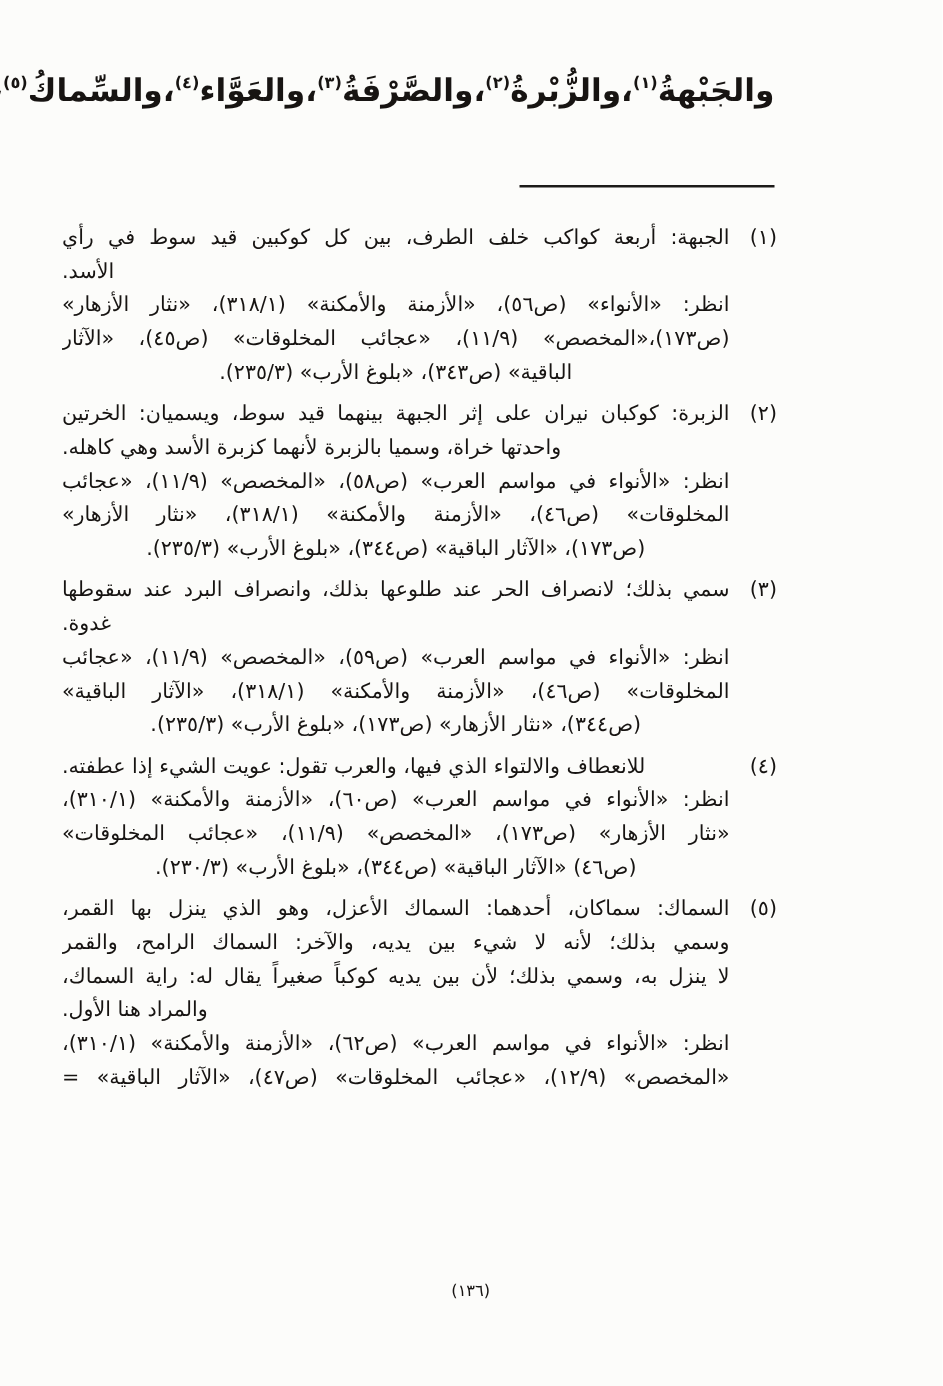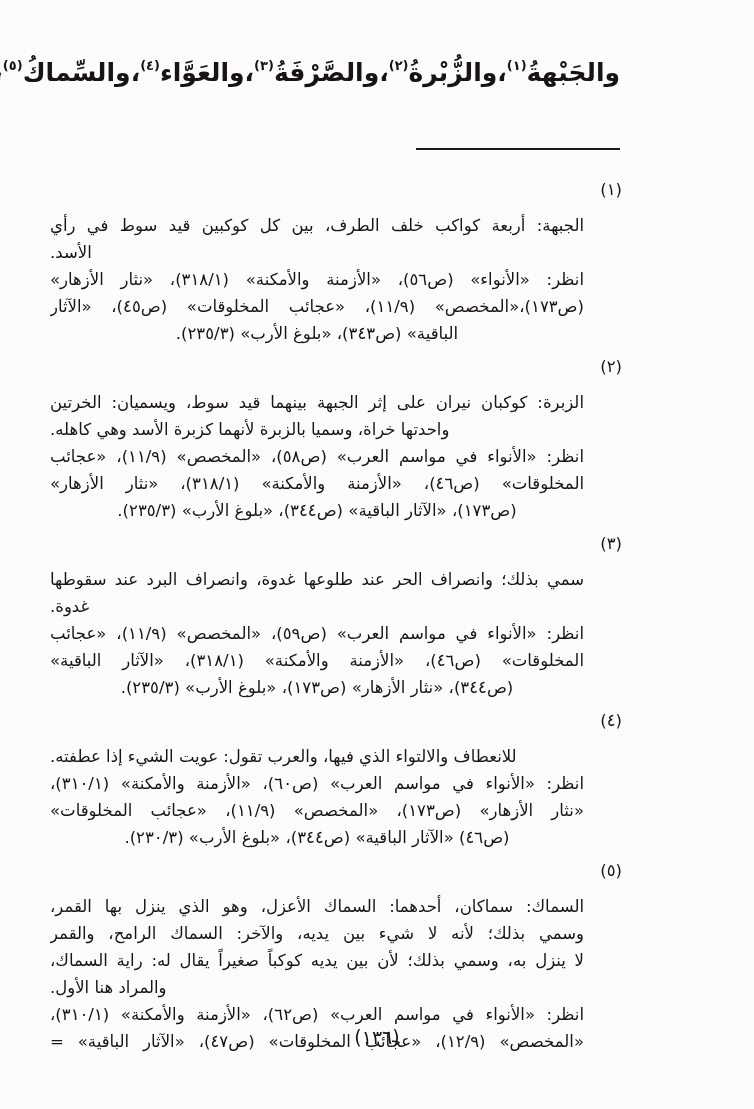--- a/index.html
+++ b/index.html
@@ -65,39 +65,38 @@
   }
   .fn-marker {
     flex: 0 0 38px;
     width: 38px;
     text-align: right;
     white-space: nowrap;
   }
   .fn-body {
     flex: 1 1 auto;
     min-width: 0;
-    margin-top: 36px;
   }
   .ln {
     height: 27px;
     white-space: nowrap;
     overflow: hidden;
   }
   .ln.j { text-align: justify; text-align-last: justify; }
   .ln.r { text-align: left; }
   .ln.c { text-align: center; }
 
   
   .page-number {
     position: absolute;
     top: 1026px;
     left: 0;
     right: 0;
     text-align: center;
-    font-size: 19px;
+    font-size: 13px;
     letter-spacing: 1px;
   }
 </style>
 </head>
 <body>
 
 <div class="page">
 
   <div class="heading">
     <span class="hseg"><span>والجَبْهةُ</span><sup class="hnote">(١)</sup><span>،</span></span>
@@ -129,21 +128,21 @@
         <div class="ln r">واحدتها خراة، وسميا بالزبرة لأنهما كزبرة الأسد وهي كاهله.</div>
         <div class="ln j">انظر: «الأنواء في مواسم العرب» (ص٥٨)، «المخصص» (١١/٩)، «عجائب</div>
         <div class="ln j">المخلوقات» (ص٤٦)، «الأزمنة والأمكنة» (٣١٨/١)، «نثار الأزهار»</div>
         <div class="ln c">(ص١٧٣)، «الآثار الباقية» (ص٣٤٤)، «بلوغ الأرب» (٢٣٥/٣).</div>
       </div>
     </div>
 
     <div class="fn">
       <div class="fn-marker">(٣)</div>
       <div class="fn-body">
-        <div class="ln j">سمي بذلك؛ وانصراف الحر عند طلوعها غدوة، وانصراف البرد عند سقوطها</div>
+        <div class="ln j">سمي بذلك؛ لانصراف الحر عند طلوعها بذلك، وانصراف البرد عند سقوطها</div>
         <div class="ln r">غدوة.</div>
         <div class="ln j">انظر: «الأنواء في مواسم العرب» (ص٥٩)، «المخصص» (١١/٩)، «عجائب</div>
         <div class="ln j">المخلوقات» (ص٤٦)، «الأزمنة والأمكنة» (٣١٨/١)، «الآثار الباقية»</div>
         <div class="ln c">(ص٣٤٤)، «نثار الأزهار» (ص١٧٣)، «بلوغ الأرب» (٢٣٥/٣).</div>
       </div>
     </div>
 
     <div class="fn">
       <div class="fn-marker">(٤)</div>
       <div class="fn-body">

